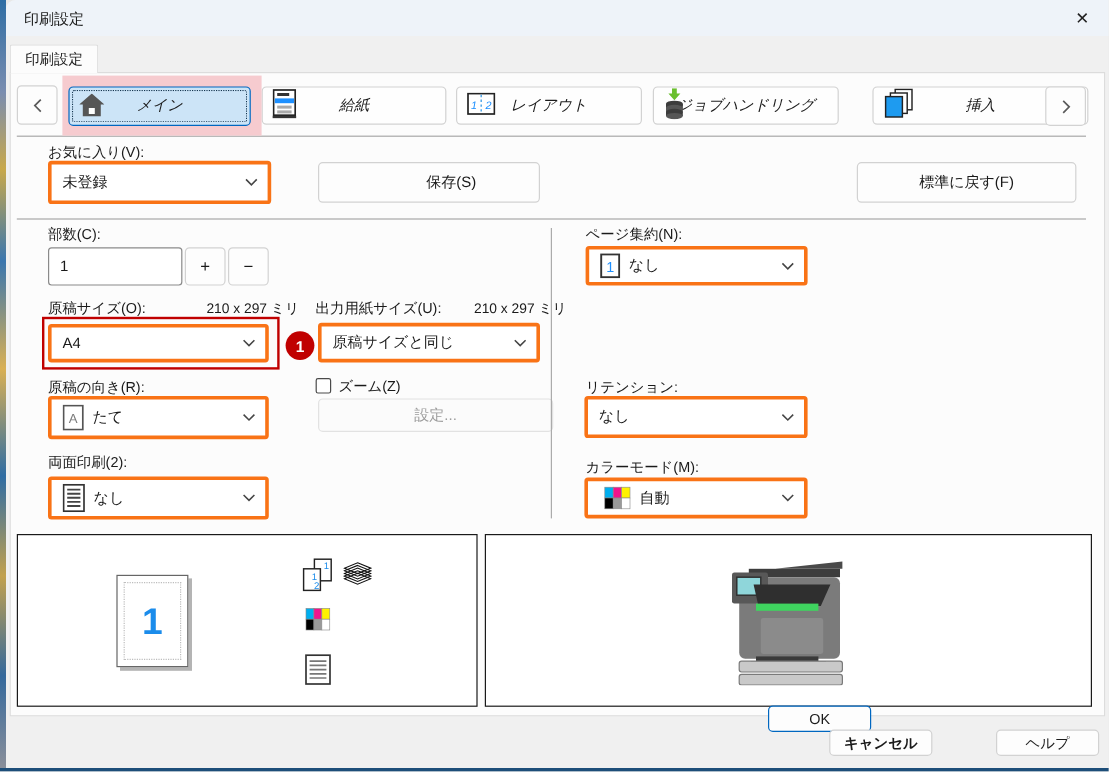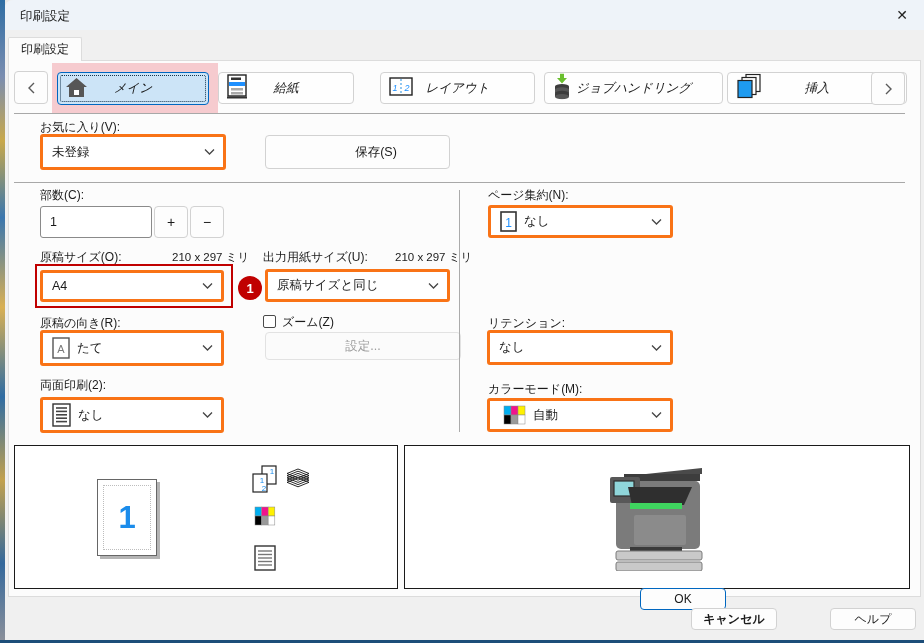--- a/index.html
+++ b/index.html
@@ -97,21 +97,21 @@
       <div class="focus-dots"></div>
       <span class="t-icon">
         <svg width="21" height="19" viewBox="0 0 21 19">
             <polygon points="10.5,0 21,9 18,9 18,19 3,19 3,9 0,9" fill="#565656"></polygon>
             <rect x="8" y="12" width="5" height="5" fill="#fff"></rect>
           </svg>
       </span>
       <span>メイン</span>
     </div>
 
-    <div class="btn tool-btn" style="left:213px;top:72px;width:136px;height:32px;">
+    <div class="btn tool-btn" style="left:213px;top:72px;width:154px;height:32px;">
       <span class="t-icon">
         <svg width="20" height="25" viewBox="0 0 20 25">
             <rect x="1" y="1" width="18" height="21" fill="#fff" stroke="#222" stroke-width="1.4"></rect>
             <rect x="4" y="3.5" width="10" height="2.5" fill="#333"></rect>
             <rect x="2" y="8" width="16" height="4" fill="#1e90ff"></rect>
             <rect x="4" y="14" width="12" height="2.5" fill="#aaa"></rect>
             <rect x="4" y="18" width="12" height="2.5" fill="#aaa"></rect>
             <rect x="0" y="22.5" width="20" height="2" fill="#333"></rect>
           </svg>
       </span>
@@ -123,21 +123,21 @@
         <svg width="24" height="19" viewBox="0 0 24 19">
             <rect x="1" y="1" width="22" height="17" fill="#fff" stroke="#222" stroke-width="1.4"></rect>
             <line x1="12" y1="2" x2="12" y2="17" stroke="#4aa3e8" stroke-width="1.2" stroke-dasharray="2,2"></line>
             <text x="6" y="13.5" font-size="9" fill="#1e90ff" text-anchor="middle" font-family="Liberation Sans,sans-serif">1</text>
             <text x="18" y="13.5" font-size="9" fill="#1e90ff" text-anchor="middle" font-family="Liberation Sans,sans-serif">2</text>
           </svg>
       </span>
       <span>レイアウト</span>
     </div>
 
-    <div class="btn tool-btn" style="left:539px;top:72px;width:179px;height:32px;">
+    <div class="btn tool-btn" style="left:539px;top:72px;width:155px;height:32px;">
       <span class="t-icon">
         <svg width="18" height="26" viewBox="0 0 18 26">
             <polygon points="9,10 4,4.5 7,4.5 7,0 11,0 11,4.5 14,4.5" fill="#6abf2e"></polygon>
             <ellipse cx="9" cy="13" rx="7" ry="2.6" fill="#3c3c3c"></ellipse>
             <rect x="2" y="13" width="14" height="3.4" fill="#3c3c3c"></rect>
             <ellipse cx="9" cy="16.4" rx="7" ry="2.6" fill="#565656"></ellipse>
             <rect x="2" y="16.4" width="14" height="3.4" fill="#565656"></rect>
             <ellipse cx="9" cy="19.8" rx="7" ry="2.6" fill="#3c3c3c"></ellipse>
             <rect x="2" y="19.8" width="14" height="3.4" fill="#3c3c3c"></rect>
             <ellipse cx="9" cy="23.2" rx="7" ry="2.6" fill="#565656"></ellipse>
@@ -167,20 +167,23 @@
 
     <div class="label" style="left:35px;top:119px;">お気に入り(V):</div>
     <div class="combo" style="left:35px;top:134px;width:186px;height:36px;">
       <span class="val">未登録</span>
       <span class="chev"><svg width="11" height="7" viewBox="0 0 11 7">
             <polyline points="1,1 5.5,5.5 10,1" fill="none" stroke="#454545" stroke-width="1.3"></polyline>
           </svg></span>
     </div>
     <div class="btn" style="left:260px;top:135px;width:185px;height:34px;padding-left:37px;">
       <span>保存(S)</span>
+    </div>
+    <div class="btn" style="left:709px;top:135px;width:183px;height:34px;">
+      <span>標準に戻す(F)</span>
     </div>
 
     <div class="sep-h" style="left:9px;top:182px;width:891px;"></div>
 
     <div class="label" style="left:35px;top:187px;">部数(C):</div>
     <div class="input" style="left:35px;top:206px;width:112px;height:32px;">
       <span>1</span>
     </div>
     <div class="btn" style="left:149px;top:206px;width:34px;height:32px;font-size:14px;">
       <span>+</span>

